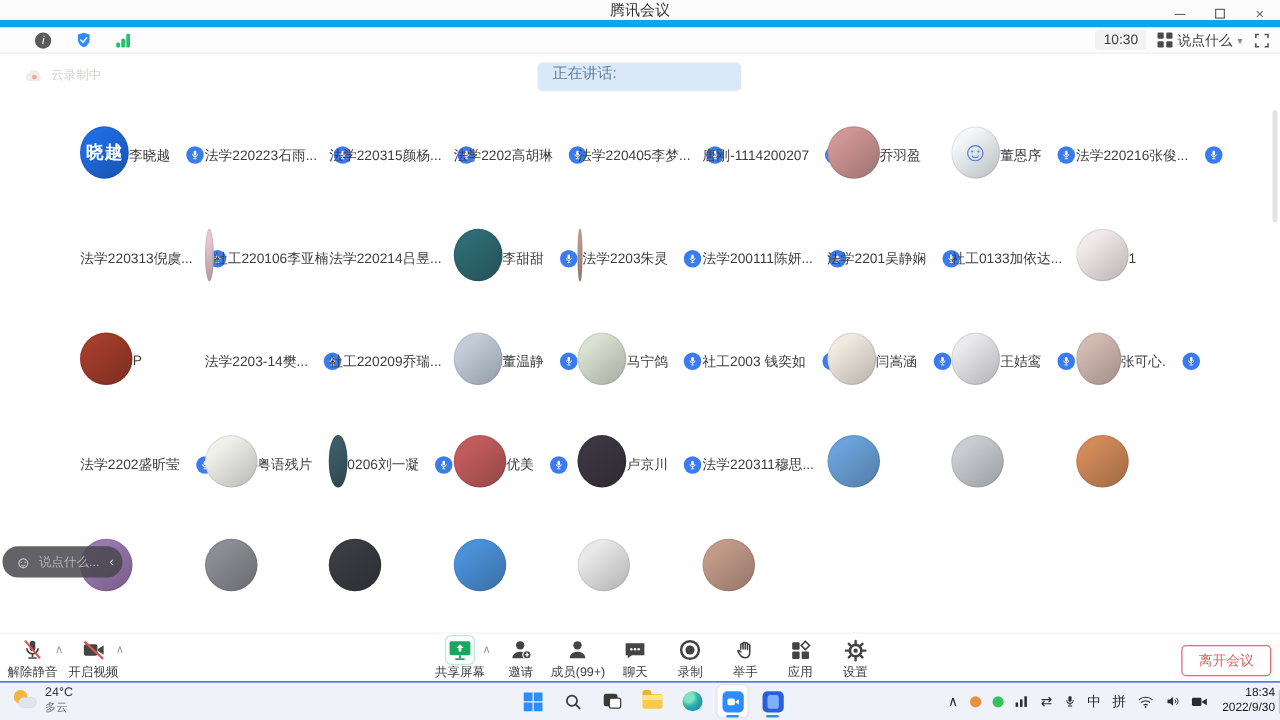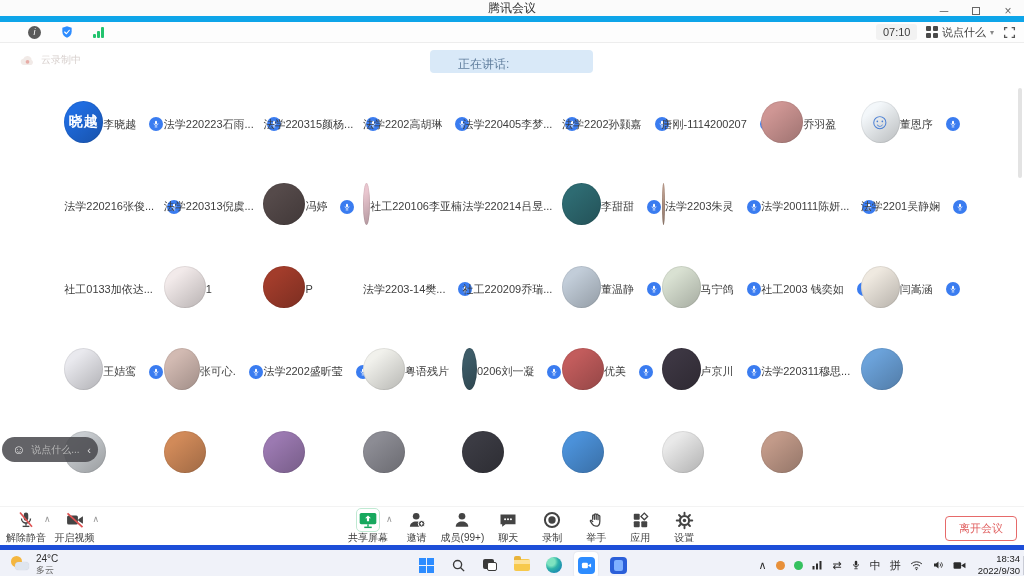--- a/index.html
+++ b/index.html
@@ -34,22 +34,22 @@
   .caret { font-size:8px; color:#888; }
 
   
   .main { position:absolute; top:43px; left:0; width:1024px; height:463px; background:#fff; }
 
   .rec-indicator { position:absolute; left:20px; top:10px; display:flex; align-items:center; gap:6px;
                    opacity:.55; }
   .rec-indicator span { font-size:10px; color:#b7a9a4; }
 
   .speaking { position:absolute; left:430px; top:7px; width:163px; height:23px;
-              background:#d9e9f8; border-radius:4px; display:flex; align-items:flex-end;
-              padding-left:28px; font-size:12px; color:#5f7d9c; }
+              background:#d9e9f8; border-radius:4px; display:flex; align-items:flex-start;
+              padding-left:12px; font-size:12px; color:#5f7d9c; }
 
   .pgrid { position:absolute; left:64px; top:36px; width:896px;
            display:grid; grid-template-columns:repeat(9,1fr); grid-auto-rows:82.5px;
            justify-items:center; }
   .cell { display:flex; flex-direction:row; align-items:center; padding-top:3px; width:99px; }
   .avatar { width:42px; height:42px; border-radius:50%;
             box-shadow:inset 0 0 0 1px rgba(0,0,0,.07);
             display:flex; align-items:center; justify-content:center; overflow:hidden; }
   .avatar-text { color:#fff; font-size:14px; font-weight:bold; letter-spacing:1px; }
   .namerow { margin-top:5px; height:15px; display:flex; align-items:center; justify-content:space-between; gap:13px;
@@ -76,21 +76,21 @@
   .tbtn { display:flex; flex-direction:column; align-items:center; gap:1px; min-width:44px; padding:0 2px; }
   .ticon { height:20px; display:flex; align-items:center; justify-content:center; position:relative; }
   .tlabel { font-size:10px; color:#3d3d3d; white-space:nowrap; }
   .chev { font-size:9px; color:#9a9a9a; margin:4px 2px 0 -4px; }
   .share-active .ticon { outline:1px solid #bfe9d2; outline-offset:1px; border-radius:3px; }
   .leave-btn { position:absolute; right:7px; top:9px; padding:4px 13px; border:1px solid #e66a6a;
                border-radius:4px; background:#fff; color:#e05f5f; font-size:11px; }
 
   
   .taskbar { position:absolute; top:545px; left:0; width:1024px; height:31px;
-             background:#f0f2f9; border-top:5px solid #1d4ed8; }
+             background:#f0f2f9; border-top:1px solid #1d4ed8; }
   .weather { position:absolute; left:10px; top:3px; display:flex; align-items:center; gap:6px; }
   .weather-icon { position:relative; width:20px; height:18px; }
   .weather-icon .sun { position:absolute; left:1px; top:1px; width:11px; height:11px; border-radius:50%;
                        background:#f4b63f; }
   .weather-icon .cloud { position:absolute; left:5px; top:7px; width:14px; height:8px; border-radius:6px;
                          background:#dfe5ee; box-shadow:0 0 1px #b9c2d0; }
   .weather-text { display:flex; flex-direction:column; line-height:1.15; }
   .weather-temp { font-size:10px; color:#2c2c2c; }
   .weather-desc { font-size:9px; color:#6a6a6a; }
 
@@ -156,21 +156,21 @@
     </span>
     <span class="sicon">
         <span class="sigbars">
           <i></i>
           <i></i>
           <i></i>
         </span>
       </span>
   </div>
   <div class="bar2-right">
-    <span class="duration">07:10</span>
+    <span class="duration">10:30</span>
     <div class="viewbtn">
       <span class="gridglyph">
           <i></i>
           <i></i>
           <i></i>
           <i></i>
         </span>
       <span>说点什么</span>
       <span class="caret">▾</span>
     </div>
@@ -276,36 +276,20 @@
         <svg width="8" height="8" viewBox="0 0 24 24">
               <rect x="9" y="2" width="6" height="11" rx="3" fill="#fff"></rect>
               <path d="M6 10a6 6 0 0 0 12 0" fill="none" stroke="#fff" stroke-width="2"></path>
               <line x1="12" y1="16" x2="12" y2="20" stroke="#fff" stroke-width="2"></line>
               <line x1="8" y1="21" x2="16" y2="21" stroke="#fff" stroke-width="2"></line>
             </svg>
       </span>
     </div>
   </div>
 
-  <div class="cell">
-    <div class="avatar" style="background: linear-gradient(140deg, rgb(233, 203, 66) 25%, rgb(177, 154, 50) 100%);">
-          <span class="avatar-text"></span>
-        </div>
-    <div class="namerow">
-      <span class="pname">法学2202孙颢嘉</span>
-      <span class="micb">
-        <svg width="8" height="8" viewBox="0 0 24 24">
-              <rect x="9" y="2" width="6" height="11" rx="3" fill="#fff"></rect>
-              <path d="M6 10a6 6 0 0 0 12 0" fill="none" stroke="#fff" stroke-width="2"></path>
-              <line x1="12" y1="16" x2="12" y2="20" stroke="#fff" stroke-width="2"></line>
-              <line x1="8" y1="21" x2="16" y2="21" stroke="#fff" stroke-width="2"></line>
-            </svg>
-      </span>
-    </div>
-  </div>
 
   <div class="cell">
     <div class="avatar" style="background: linear-gradient(140deg, rgb(125, 138, 102) 25%, rgb(95, 105, 78) 100%);">
           <span class="avatar-text"></span>
         </div>
     <div class="namerow">
       <span class="pname">唐刚-1114200207</span>
       <span class="micb">
         <svg width="8" height="8" viewBox="0 0 24 24">
               <rect x="9" y="2" width="6" height="11" rx="3" fill="#fff"></rect>
@@ -371,36 +355,20 @@
         <svg width="8" height="8" viewBox="0 0 24 24">
               <rect x="9" y="2" width="6" height="11" rx="3" fill="#fff"></rect>
               <path d="M6 10a6 6 0 0 0 12 0" fill="none" stroke="#fff" stroke-width="2"></path>
               <line x1="12" y1="16" x2="12" y2="20" stroke="#fff" stroke-width="2"></line>
               <line x1="8" y1="21" x2="16" y2="21" stroke="#fff" stroke-width="2"></line>
             </svg>
       </span>
     </div>
   </div>
 
-  <div class="cell">
-    <div class="avatar" style="background: linear-gradient(140deg, rgb(85, 74, 74) 25%, rgb(65, 56, 56) 100%);">
-          <span class="avatar-text"></span>
-        </div>
-    <div class="namerow">
-      <span class="pname">冯婷</span>
-      <span class="micb">
-        <svg width="8" height="8" viewBox="0 0 24 24">
-              <rect x="9" y="2" width="6" height="11" rx="3" fill="#fff"></rect>
-              <path d="M6 10a6 6 0 0 0 12 0" fill="none" stroke="#fff" stroke-width="2"></path>
-              <line x1="12" y1="16" x2="12" y2="20" stroke="#fff" stroke-width="2"></line>
-              <line x1="8" y1="21" x2="16" y2="21" stroke="#fff" stroke-width="2"></line>
-            </svg>
-      </span>
-    </div>
-  </div>
 
   <div class="cell">
     <div class="avatar" style="background: linear-gradient(140deg, rgb(233, 198, 207) 25%, rgb(177, 150, 157) 100%);">
           <span class="avatar-text"></span>
         </div>
     <div class="namerow">
       <span class="pname">社工220106李亚楠</span>
 
     </div>
   </div>

